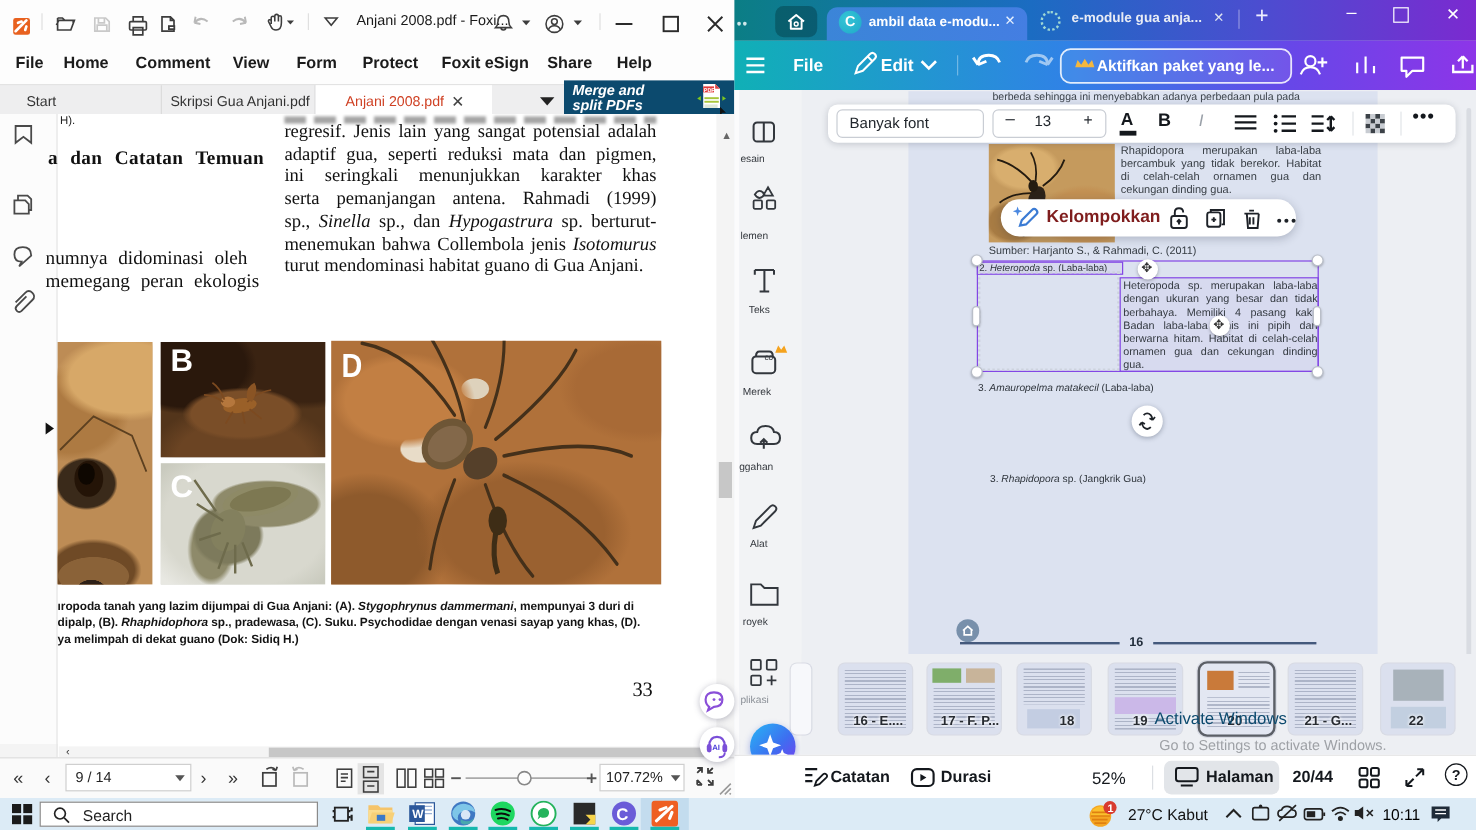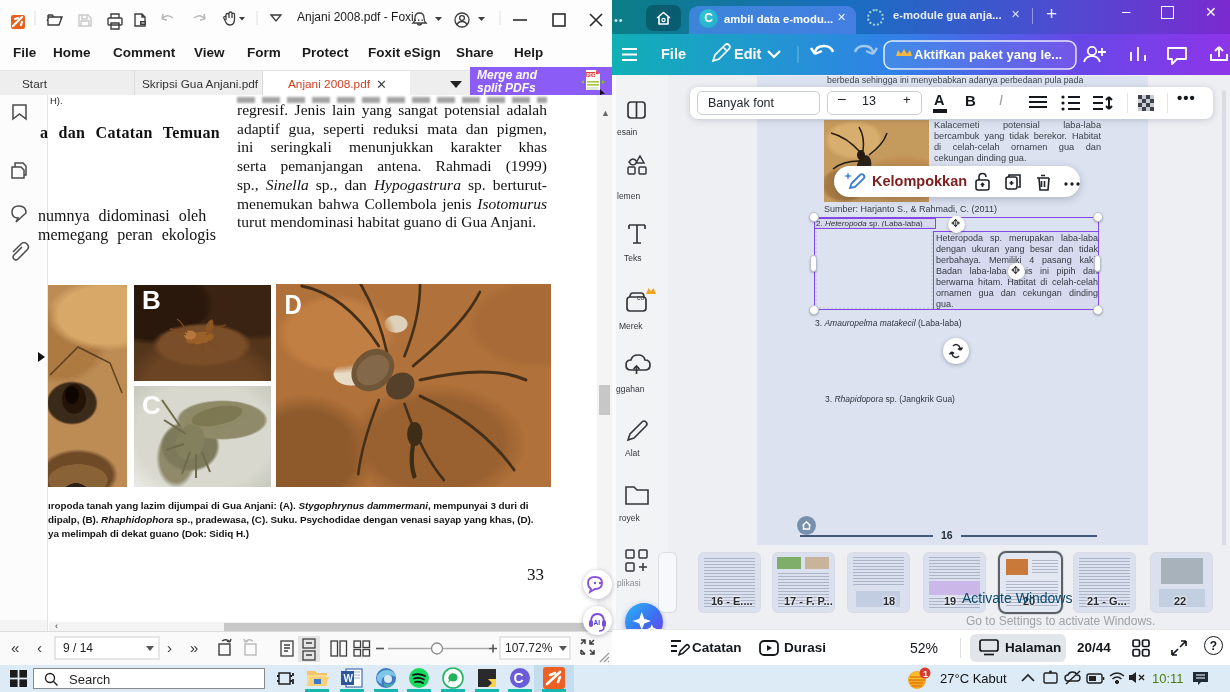--- a/index.html
+++ b/index.html
@@ -139,21 +139,21 @@
       <span style="left:456px">Share</span>
       <span style="left:514px">Help</span>
     </div>
     <div class="abs" id="f-tabs">
       <div class="ftab" style="left:0;width:135px;border-right:1px solid #dcdcdc;padding-left:22px;">Start</div>
       <div class="ftab" style="left:135px;width:128px;border-right:1px solid #dcdcdc;padding-left:7px;">Skripsi Gua Anjani.pdf</div>
       <div class="ftab" style="left:263px;width:147px;background:#fff;color:#cf4023;padding-left:25px;">Anjani 2008.pdf
         <span style="position:absolute;left:113px;top:6px;color:#444;font-size:13px;">✕</span>
       </div>
       <div class="abs" style="left:450px;top:10px;width:0;height:0;border-left:6px solid transparent;border-right:6px solid transparent;border-top:7px solid #222;"></div>
-      <div class="abs" style="left:470px;top:-4px;width:144px;height:28px;background:#8b5cf6;color:#fff;font-style:italic;font-weight:bold;font-size:12px;line-height:12.5px;padding:2px 0 0 7px;">Merge and<br>split PDFs
+      <div class="abs" style="left:470px;top:-4px;width:144px;height:28px;background:#0c4a6e;color:#fff;font-style:italic;font-weight:bold;font-size:12px;line-height:12.5px;padding:2px 0 0 7px;">Merge and<br>split PDFs
         <svg width="30" height="30" viewBox="0 0 30 30" style="position:absolute;right:6px;top:1px;">
           <path d="M8 2 h10 l4 4 v16 h-14 z" fill="#fff"></path>
           <path d="M18 2 l4 4 h-4 z" fill="#d44"></path>
           <rect x="8" y="4" width="9" height="5" fill="#e33c3c"></rect>
           <text x="8.5" y="8.5" font-size="4.5" fill="#fff" font-weight="bold" font-style="normal">PDF</text>
           <rect x="9" y="13" width="12" height="1.6" fill="#a8c63a"></rect>
           <rect x="9" y="16" width="12" height="1.6" fill="#a8c63a"></rect>
           <rect x="9" y="19" width="11" height="3" fill="#dfe8d8"></rect>
           <path d="M3 14 l3 -2 v4 z" fill="#7ec820"></path>
           <path d="M27 14 l-3 -2 v4 z" fill="#7ec820"></path>
@@ -379,21 +379,21 @@
             <path d="M52 30 q14 -10 18 -22"></path>
           <path d="M42 36 q-16 0 -26 8"></path>
             <path d="M54 42 q14 4 20 14"></path>
             <path d="M50 50 q2 12 10 20"></path>
             <path d="M44 50 q-8 10 -8 22"></path>
         </g>
         <ellipse cx="63" cy="57" rx="9" ry="6" fill="#3a2c1c" opacity=".8"></ellipse>
       </svg>
     </div>
     <div class="abs" style="left:322px;top:120px;width:167px;font-size:9.2px;line-height:11.1px;color:#3a4047;">
-      <div class="jl">Kalacemeti potensial laba-laba</div>
+      <div class="jl">Rhapidopora merupakan laba-laba</div>
       <div class="jl">bercambuk yang tidak berekor.  Habitat</div>
       <div class="jl">di celah-celah ornamen gua dan</div>
       <div>cekungan dinding gua.</div>
     </div>
 
     <div class="abs" style="left:222px;top:166px;width:246px;height:31px;background:#fff;border-radius:16px;box-shadow:0 2px 8px rgba(30,40,60,.25);z-index:6;">
       <svg class="abs" style="left:10px;top:5px" width="26" height="22" viewBox="0 0 26 22">
         <path d="M6 17 l1.5 -4.5 L16 4 q1.8 -1.8 3.6 0 q1.8 1.8 0 3.6 L11 16 l-5 1 z" stroke="#3b7bd4" stroke-width="1.8" fill="none"></path>
         <path d="M3 4 l1 -3 1 3 3 1 -3 1 -1 3 -1 -3 -3 -1 z" fill="#4a88e0"></path>
       </svg>
@@ -755,21 +755,21 @@
         <g stroke="#222" fill="none">
           <path d="M2 6 q7 -6 14 0" stroke-width="1.5"></path>
           <path d="M4.5 9 q4.5 -4 9 0" stroke-width="1.5"></path>
           <circle cx="9" cy="12" r="1.6" fill="#222"></circle>
         </g>
       </svg>
     <svg class="abs" style="left:1127px;top:5px" width="20" height="15" viewBox="0 0 20 15">
         <path d="M2 5 h3 l4 -3 v11 l-4 -3 h-3 z" fill="#222"></path>
         <path d="M12 5 l5 5 M17 5 l-5 5" stroke="#222" stroke-width="1.4"></path>
       </svg>
-    <div class="abs" style="left:1152px;top:6px;font-size:13px;color:#4d7c0f;">10:11</div>
+    <div class="abs" style="left:1152px;top:6px;font-size:13px;color:#000000;">10:11</div>
     <svg class="abs" style="left:1192px;top:5px" width="17" height="16" viewBox="0 0 17 16">
         <path d="M1 2 h15 v10 h-7 l-3 3 v-3 h-5 z" fill="#1f2b38"></path>
         <path d="M4 5 h9 M4 8 h9" stroke="#fff" stroke-width="1.2"></path>
       </svg>
   </div>
 
   <div class="abs" style="left:583px;top:570px;width:29px;height:29px;border-radius:50%;background:#fff;box-shadow:0 1px 5px rgba(60,60,90,.35);z-index:40;">
     <svg width="29" height="29" viewBox="0 0 29 29">
         <path d="M8 19 q-3 -2 -3 -6 q0 -6 7 -6 q7 0 7 6 q0 6 -7 6 l-5 3 z" stroke="#8a4fd8" stroke-width="1.8" fill="none"></path>
         <circle cx="12" cy="13" r="1.2" fill="#8a4fd8"></circle>

